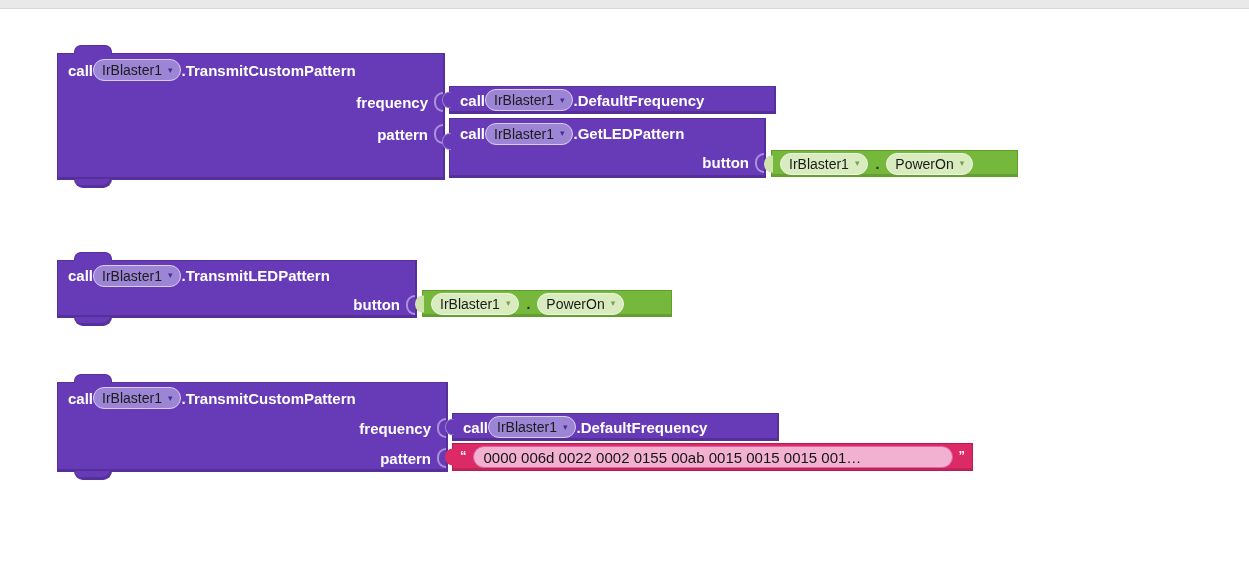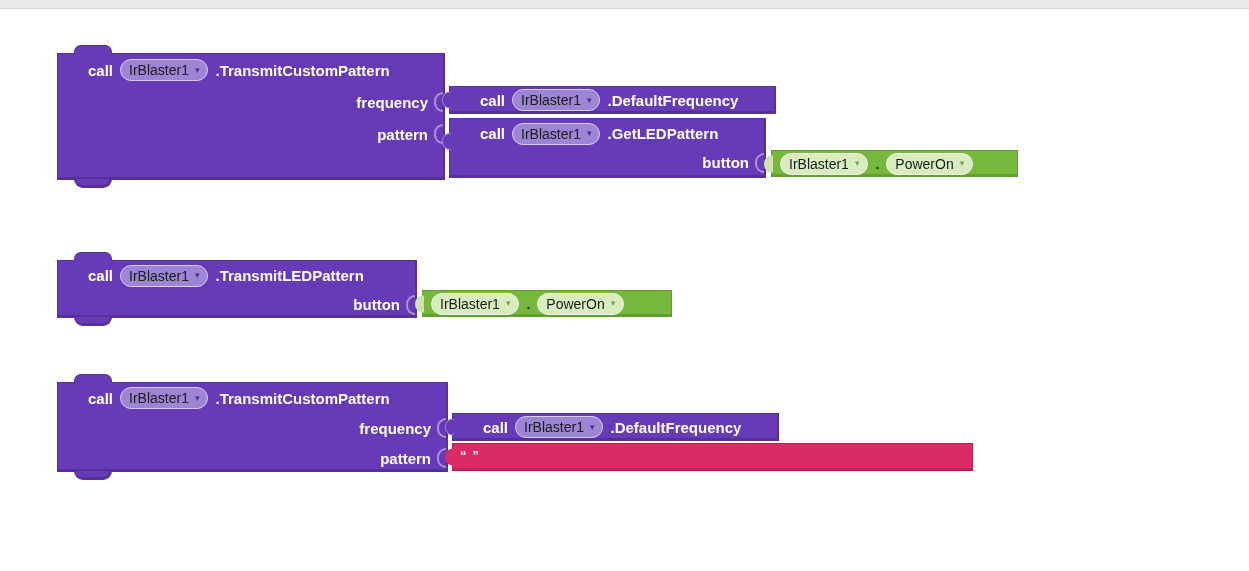--- a/index.html
+++ b/index.html
@@ -10,21 +10,21 @@
 
   .block{position:absolute;box-sizing:border-box;}
 
   
   .purple{background:#673ab7;border:1px solid #55309c;box-shadow:inset -1px -2px 0 rgba(0,0,0,0.16);}
   .bump{position:absolute;left:16px;width:38px;height:9px;background:#673ab7;box-sizing:border-box;}
   .bump.top{top:-9px;border:1px solid #55309c;border-bottom:none;border-radius:7px 7px 0 0;}
   .bump.bottom{bottom:-9px;border:1px solid #55309c;border-top:none;border-radius:0 0 9px 9px;box-shadow:inset -1px -2px 0 rgba(0,0,0,0.16);}
 
   .row{position:relative;display:flex;align-items:center;box-sizing:border-box;padding:0 10px;}
-  .row.header{gap:7px;margin-left:20px;}
+  .row.header{}
   .row.param{justify-content:flex-end;padding-right:16px;align-items:center;}
   .kw{color:#ffffff;font-weight:bold;font-size:15px;white-space:nowrap;}
   .param-label{color:#ffffff;font-weight:bold;font-size:15px;white-space:nowrap;}
 
   
   .dd{display:inline-flex;align-items:center;gap:6px;background:#9d85d6;border:1px solid #d9cdf2;
       border-radius:11px;padding:0 8px;height:20px;color:#1b1b1b;font-size:14px;cursor:pointer;white-space:nowrap;}
   .dd .arrow{font-size:9px;color:#4b2d92;line-height:1;}
   .dd.green{background:#d9ecc0;border-color:#eff6e4;}
   .dd.green .arrow{color:#7d9e55;}
@@ -179,16 +179,17 @@
         <span>IrBlaster1</span>
         <span class="arrow">▾</span>
       </span>
       <span class="kw">.DefaultFrequency</span>
     </div>
   </div>
 
   <div class="block pink-block" style="left:452px;top:443px;width:521px;height:28px;">
     <span class="tab pink-tab"></span>
     <span class="quote">“</span>
+    <span class="text-field">0000 006d 0022 0002 0155 00ab 0015 0015 0015 001…</span>
     <span class="quote">”</span>
   </div>
 
 </div>
 
 </body></html>

